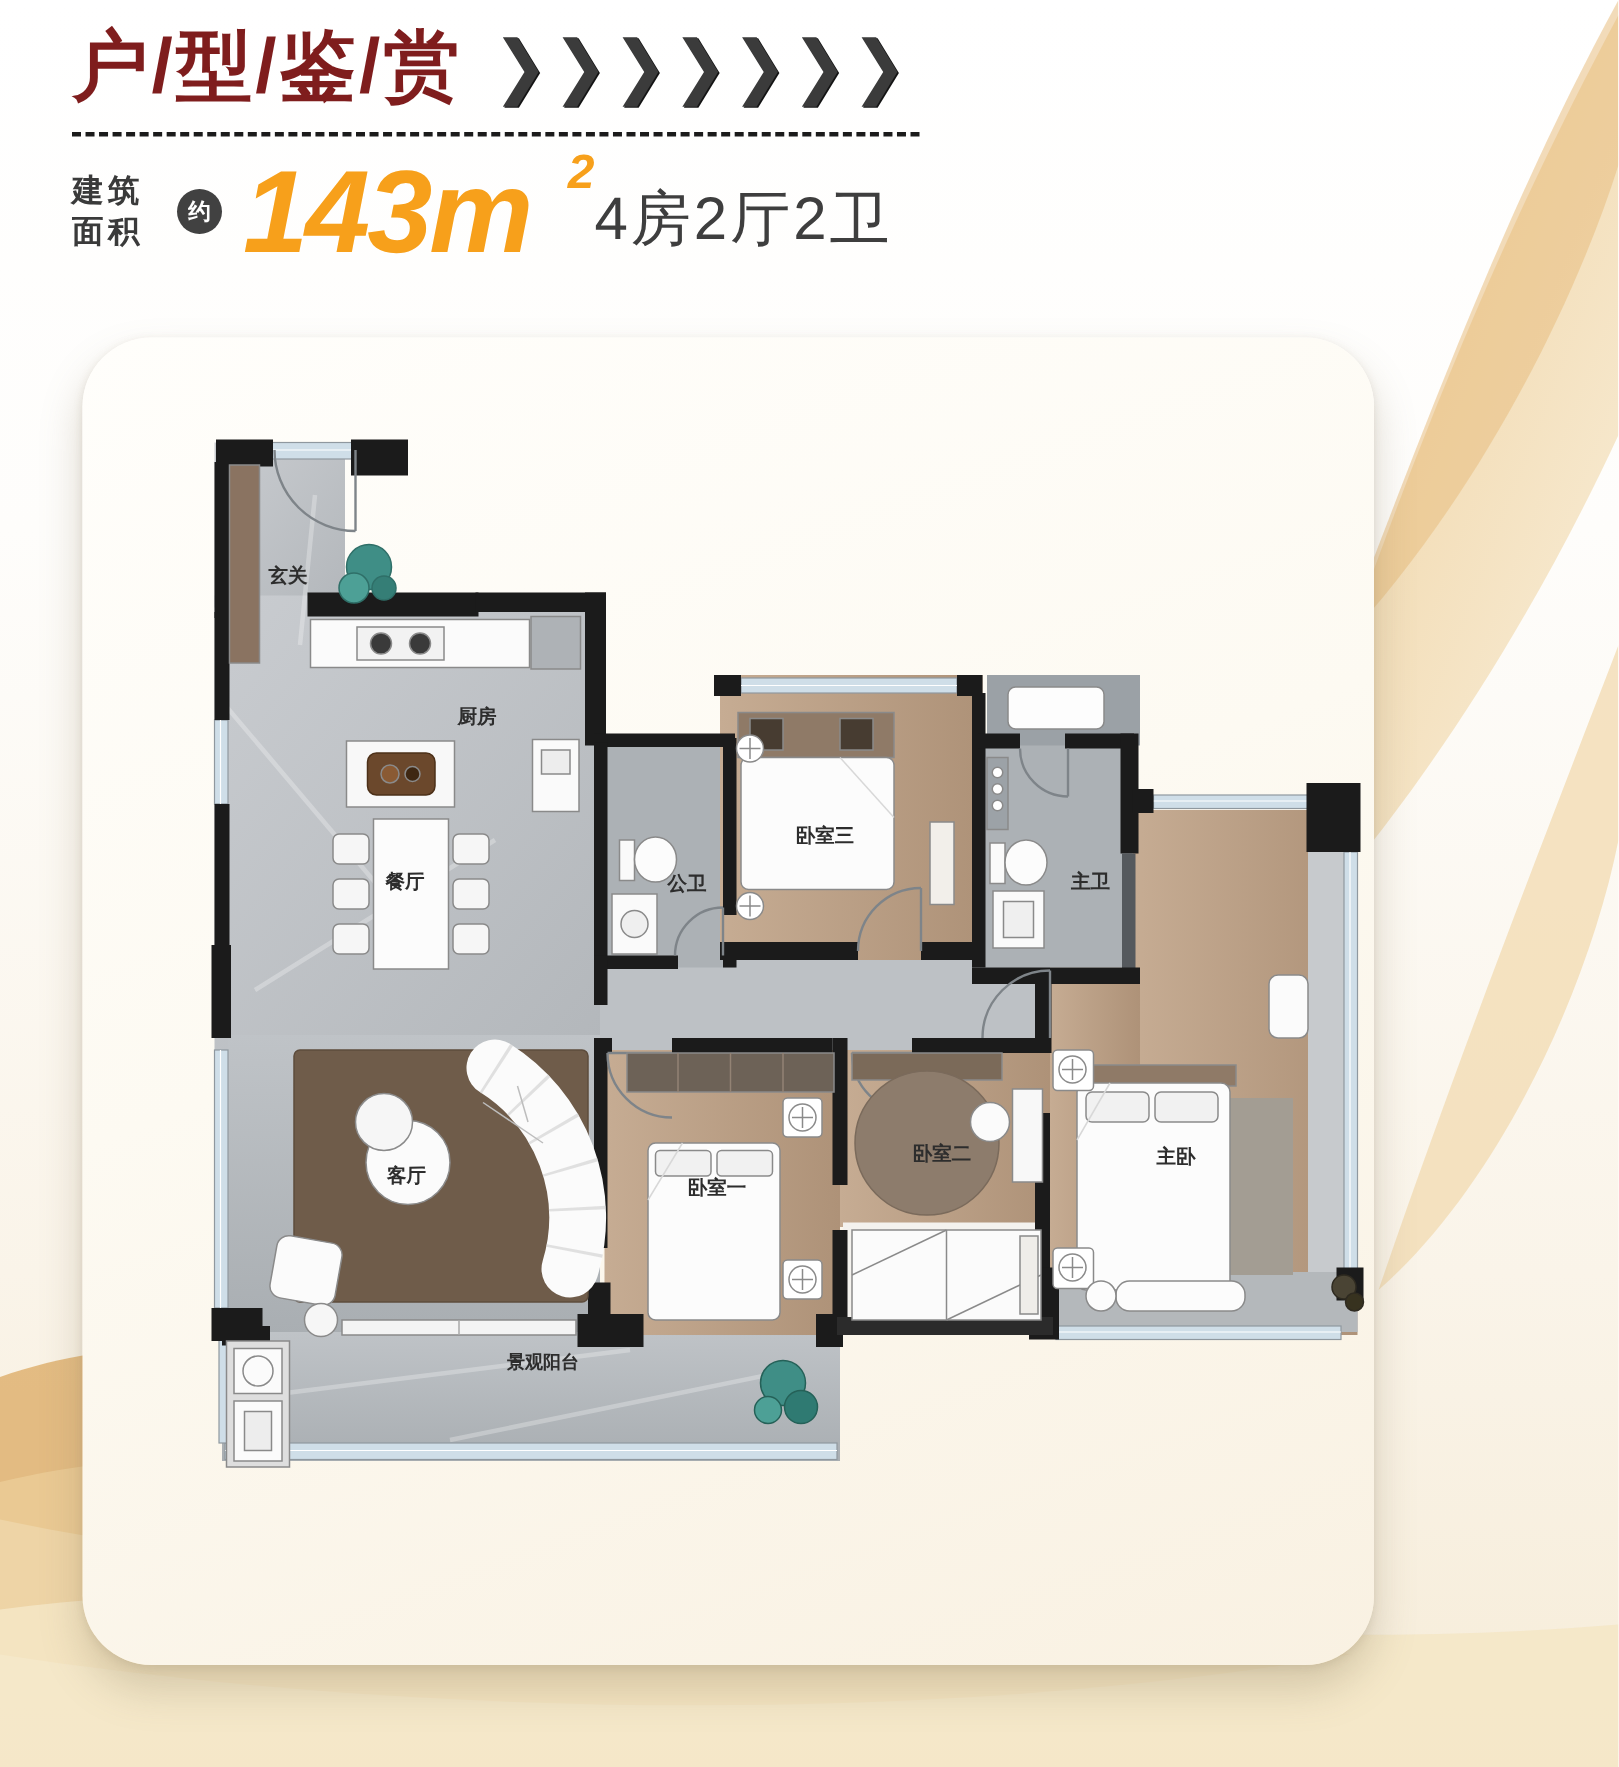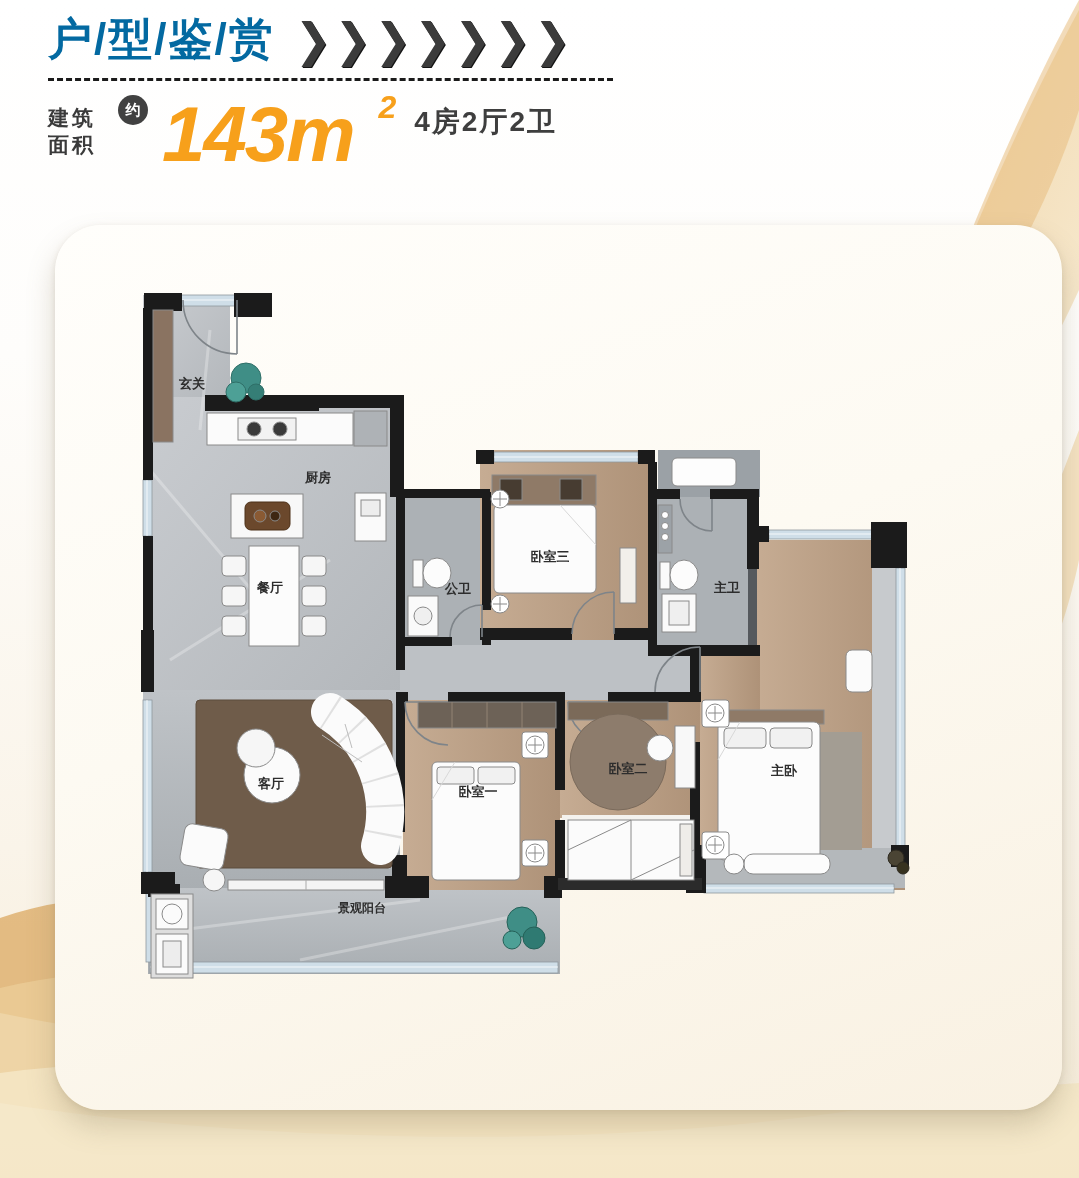--- a/index.html
+++ b/index.html
@@ -7,44 +7,44 @@
     width:1079px;height:1178px;position:relative;overflow:hidden;
     background:linear-gradient(180deg,#ffffff 0%,#fefdfb 30%,#faf4e9 72%,#f6ecd8 100%);
     font-family:"Liberation Sans","DejaVu Sans",sans-serif;
   }
   .wave{position:absolute;pointer-events:none;}
   .wave.tr{top:0;right:0;}
   .wave.bl{left:0;bottom:0;}
   header{position:absolute;left:48px;top:10px;z-index:3;}
   .title-row{display:flex;align-items:center;}
   .page-title{
-    margin:0;font-size:44px;font-weight:800;color:#0369a1;letter-spacing:2px;
+    margin:0;font-size:51px;font-weight:800;color:#7f1d1d;letter-spacing:2px;
   }
   .chevrons{
     margin-left:20px;font-size:44px;font-weight:900;color:#3b3b3b;
     letter-spacing:3px;transform:scaleY(1.05);line-height:1;
     text-shadow:1px 1px 0 #141414;
   }
   .dashed-divider{width:565px;border-bottom:3px dashed #1b1b1b;margin-top:9px;}
-  .area-row{display:flex;margin-top:14px;height:72px;}
+  .area-row{display:flex;align-items:center;margin-top:14px;height:72px;}
   .area-label{display:flex;flex-direction:column;justify-content:center;
     font-size:21px;font-weight:700;color:#3a3a3a;line-height:27px;letter-spacing:3px;}
   .approx-badge{
     width:30px;height:30px;border-radius:50%;background:#414141;color:#ffffff;
     font-size:15px;font-weight:700;display:flex;align-items:center;justify-content:center;
     margin:0 14px 0 22px;
   }
   .area-value{
     font-size:78px;font-weight:900;font-style:italic;color:#F7A01B;
     letter-spacing:-2px;line-height:1;display:flex;align-items:flex-start;gap:25px;
   }
   .area-value sup{font-size:32px;font-weight:900;margin-top:-4px;letter-spacing:0;}
-  .layout-spec{font-size:28px;font-weight:700;color:#3e3e3e;margin-left:18px;letter-spacing:2px;margin-top:8px;}
+  .layout-spec{font-size:40px;font-weight:400;color:#3e3e3e;letter-spacing:2px;margin-top:8px;}
   .card{
-    position:absolute;left:55px;top:225px;width:1007px;height:885px;z-index:2;
+    position:absolute;left:55px;top:225px;width:861px;height:885px;z-index:2;
     border-radius:46px;
     background:linear-gradient(160deg,#fffefb 0%,#fdfaf2 45%,#f9f1e2 100%);
     box-shadow:0 16px 28px rgba(140,125,95,.30), 0 2px 6px rgba(150,135,105,.18);
   }
   .plan{position:absolute;left:85px;top:60px;}
   svg text{font-family:"Liberation Sans","DejaVu Sans",sans-serif;}
 </style>
 </head>
 <body>
 

